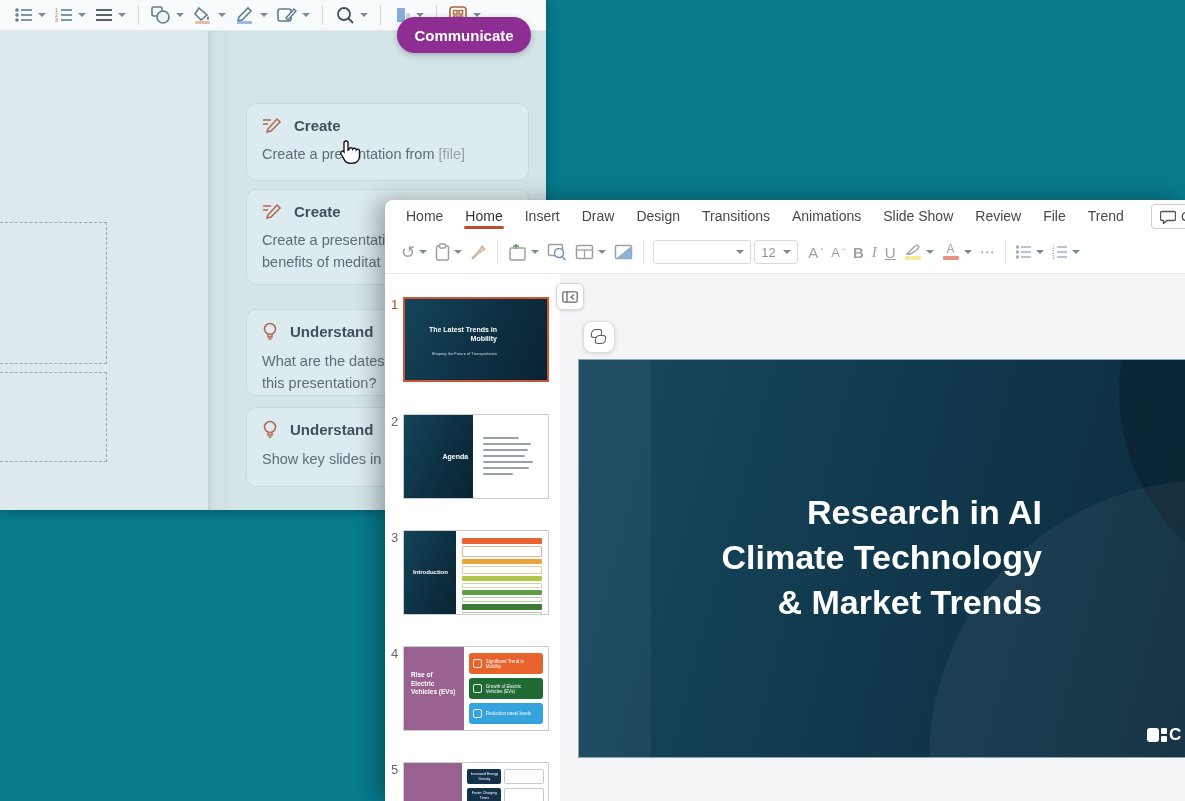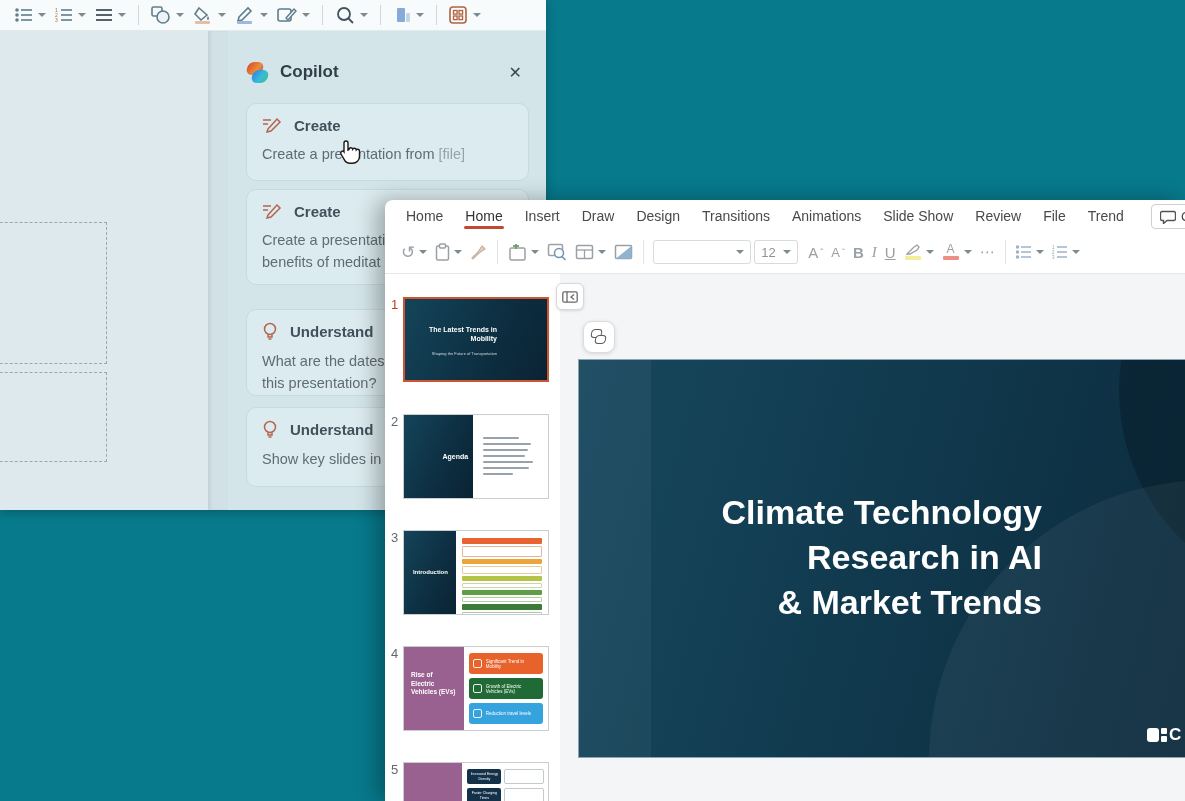--- a/index.html
+++ b/index.html
@@ -273,28 +273,20 @@
       </div>
     </div>
 
     <div class="bg-canvas">
       <div class="placeholder ph-1"></div>
       <div class="placeholder ph-2"></div>
     </div>
     <div class="bg-strip"></div>
 
     <div class="copilot-panel">
-      <div class="cp-header">
-        <div class="cp-logo">
-            <span class="l1"></span>
-            <span class="l2"></span>
-          </div>
-        <div class="cp-title">Copilot</div>
-        <div class="cp-close">✕</div>
-      </div>
 
       <div class="cp-card card-1">
         <div class="cp-card-head">
           <svg class="icon-svg" width="20" height="18" viewBox="0 0 20 18">
               <g fill="none" stroke="#b5654f" stroke-width="1.5">
                 <path d="M6 13 L15 3 L18 6 L9 15 L5 16 Z"></path>
                 <line x1="1" y1="4" x2="9" y2="4"></line>
                 <line x1="1" y1="8" x2="6" y2="8"></line>
               </g>
             </svg>
@@ -341,20 +333,21 @@
                 <path d="M6 12.5 v2.5 h4 v-2.5"></path>
                 <line x1="6.5" y1="17" x2="9.5" y2="17"></line>
               </g>
             </svg>
           <span class="cp-card-title">Understand</span>
         </div>
         <div class="cp-card-line">Show key slides in</div>
       </div>
     </div>
 
+    <div class="communicate">Communicate</div>
   </div>
 
   <div class="hand-cursor">
     <svg width="24" height="26" viewBox="0 0 24 26">
         <path d="M9 2 c1.2 0 2 .9 2 2 v7 l1-.5 c0-1 .8-1.8 1.8-1.8 s1.7.7 1.9 1.5 c.3-.6 1-1 1.7-1 c1 0 1.8.8 1.9 1.7 c.3-.4.8-.6 1.3-.6 c1 0 1.9.9 1.9 2 v5 c0 4-3 7-7 7 h-2.5 c-2.5 0-4.5-1.3-5.6-3.4 L4 15 c-.6-1-.2-2.2.8-2.7 c.8-.4 1.7-.2 2.2.5 V4 c0-1.1.9-2 2-2 Z" fill="#fff" stroke="#1a1a1a" stroke-width="1.4"></path>
       </svg>
   </div>
 
   <div class="ppt">
 
@@ -590,22 +583,22 @@
             <span class="f1"></span>
             <span class="f2"></span>
           </span>
       </div>
 
       <div class="slide">
         <div class="slide-band"></div>
         <div class="slide-circle2"></div>
         <div class="slide-circle1"></div>
         <div class="slide-title">
+          <div>Research in AI</div>
           <div>Climate Technology</div>
-          <div>Research in AI</div>
           <div>&amp; Market Trends</div>
         </div>
         <div class="slide-logo">
           <span class="logo-mark">
               <span class="m1"></span>
               <span class="m2"></span>
               <span class="m3"></span>
             </span>
           <span class="logo-letter">C</span>
         </div>

